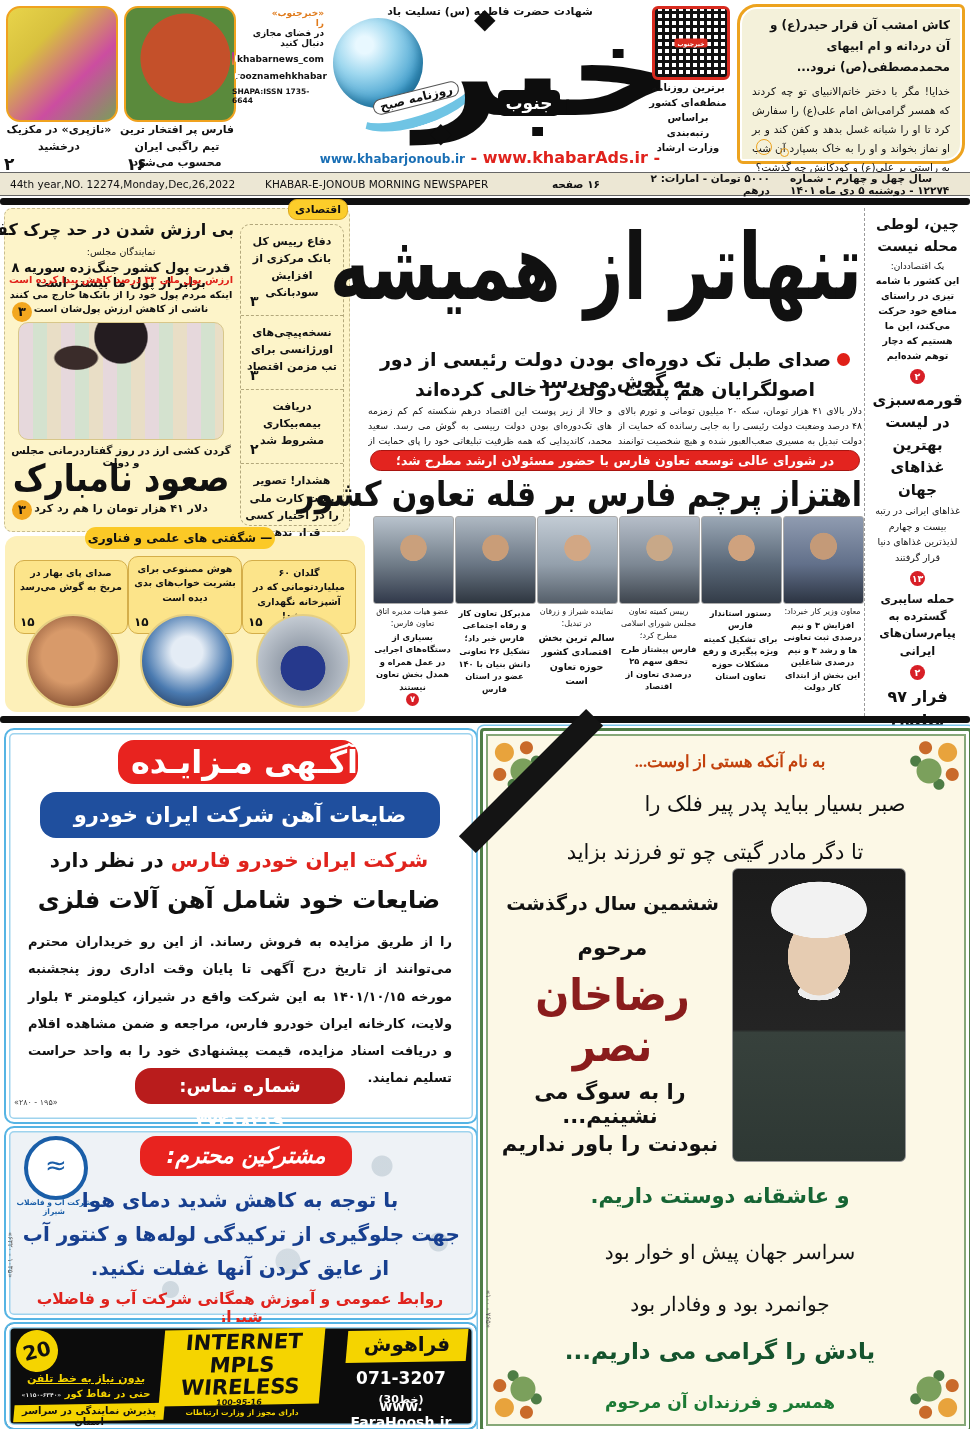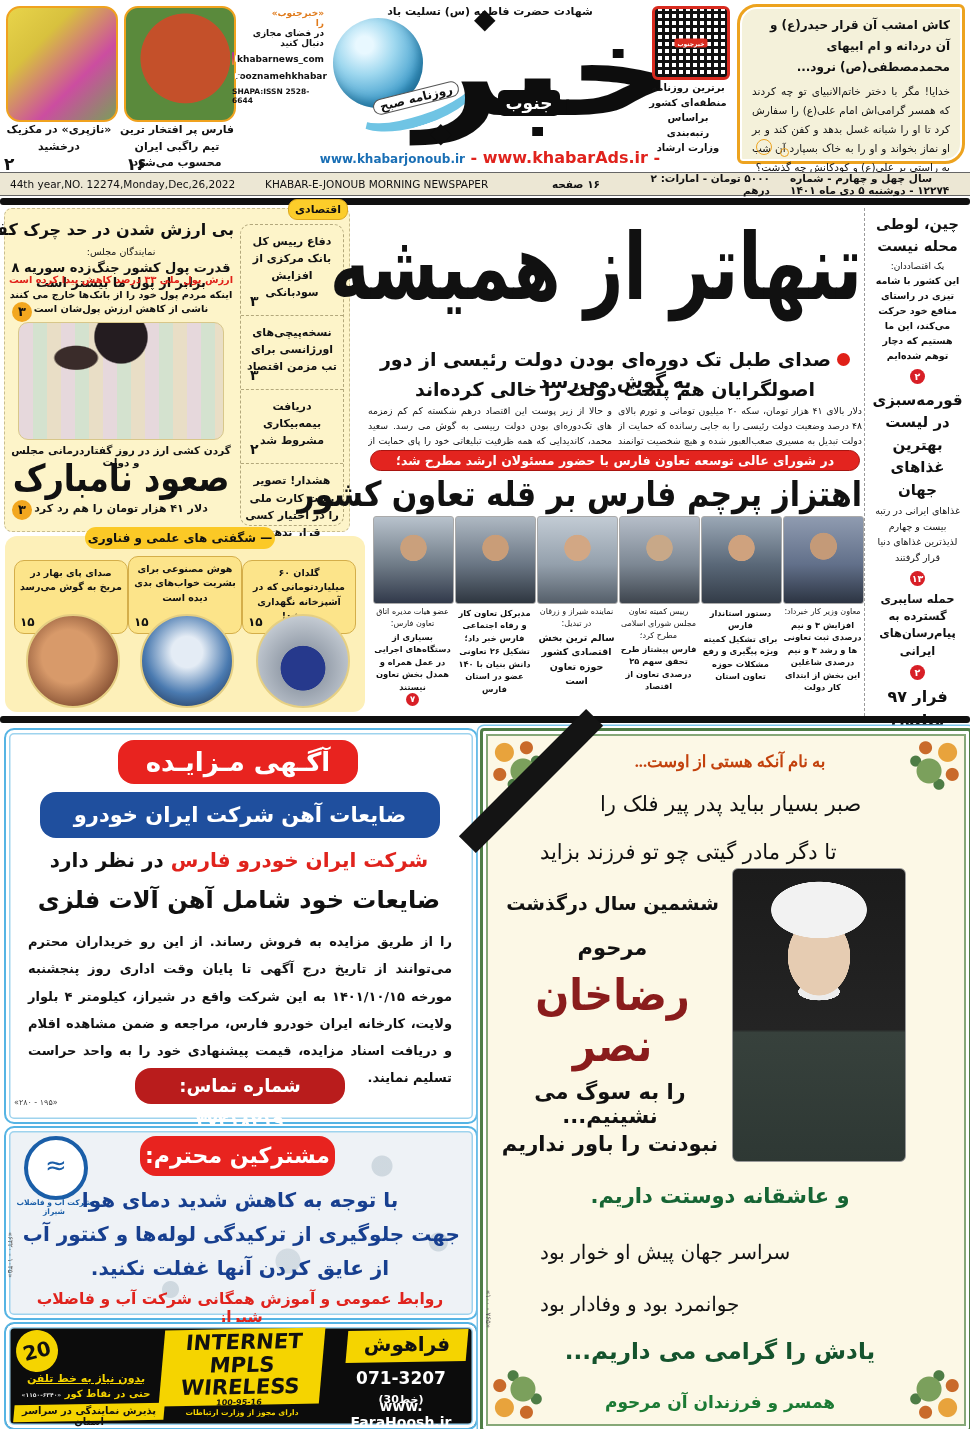--- a/index.html
+++ b/index.html
@@ -113,21 +113,21 @@
   .obit{background:#fcf8e6;border:3px solid #4e7d46;border-radius:4px;
         box-shadow:0 0 0 2px #fff,0 0 0 3.5px #7ac4ea,inset 0 0 0 3px #fff,inset 0 0 0 5px #86a878;}
   .obit-corner{position:absolute;width:58px;height:58px;background:
      radial-gradient(circle at 30% 30%,#e8a33c 0 9px,transparent 10px),
      radial-gradient(circle at 68% 22%,#c96a2a 0 6px,transparent 7px),
      radial-gradient(circle at 22% 68%,#c96a2a 0 6px,transparent 7px),
      radial-gradient(circle at 62% 62%,#7ba05c 0 12px,transparent 13px),
      radial-gradient(circle at 85% 45%,#4e7d46 0 5px,transparent 6px),
      radial-gradient(circle at 45% 85%,#4e7d46 0 5px,transparent 6px);}
   .ribbon{position:absolute;background:#141414;transform:rotate(-45deg);}
-  .serifline{font-family:"DejaVu Serif",serif;font-size:20px;text-align:left;}
+  .serifline{font-family:"DejaVu Serif",serif;font-size:20px;text-align:center;}
   .obit-b{font-weight:bold;text-align:center;}
   .oname{color:#8a1c1c;font-weight:bold;text-align:center;transform:scaleY(1.1);}
   .ophoto{border-radius:6px;border:1px solid #999;background:
      radial-gradient(ellipse 46% 16% at 50% 14%,#f2f2f2 60%,transparent 61%),
      radial-gradient(ellipse 30% 22% at 50% 30%,#e6ccb2 60%,transparent 61%),
      radial-gradient(ellipse 20% 5% at 50% 42%,#ececec 60%,transparent 61%),
      linear-gradient(180deg,#1b1b1b 0%,#242424 55%,#37413c 56%,#2e3834 100%);}
   .vtext{font-size:7px;color:#555;transform:rotate(90deg);transform-origin:left top;white-space:nowrap;}
 </style>
 </head>
@@ -149,21 +149,21 @@
     <div class="soc" style="color:#e07b1c;padding-left:46px;">«خبرجنوب» را</div>
     <div class="soc">در فضای مجازی دنبال کنید</div>
     <div class="soc-row">
         <span class="ig"></span>
         <span class="soc ltr">khabarnews_com</span>
       </div>
     <div class="soc-row">
         <span class="tg"></span>
         <span class="soc ltr">rooznamehkhabar</span>
       </div>
-    <div class="soc ltr" style="margin-top:5px;font-size:7.5px;">SHAPA:ISSN 2528-6644</div>
+    <div class="soc ltr" style="margin-top:5px;font-size:7.5px;">SHAPA:ISSN 1735-6644</div>
   </div>
 
   <div class="abs globe" style="left:333px;top:18px;width:90px;height:90px;"></div>
   <div class="abs swoosh" style="left:350px;top:70px;width:120px;height:40px;"></div>
   <div class="abs morning" style="left:372px;top:90px;font-size:12px;">روزنامه صبح</div>
   <div class="abs kh" style="left:430px;top:-8px;width:230px;font-size:118px;line-height:160px;text-align:center;">خبر</div>
   <div class="abs diamond" style="left:474px;top:2px;font-size:28px;">◆</div>
   <div class="abs diamond" style="left:430px;top:116px;font-size:28px;">◆</div>
   <div class="abs jonoub" style="left:498px;top:90px;width:62px;height:26px;line-height:26px;font-size:17px;">جنوب</div>
   <div class="abs urlbar" style="left:238px;top:148px;width:504px;">
@@ -287,34 +287,34 @@
     <div class="sb-t1" style="font-size:11.5px;">حمله سایبری گسترده به پیام‌رسان‌های ایرانی</div>
     <span class="sb-badge">۲</span>
     <div class="sb-t1" style="font-size:16px;">فرار ۹۷ میلیون دلاری</div>
     <div class="sb-plain">طی دهه‌های ۷۰ و ۸۰ بیشتر سرمایه‌گذاری ایرانیان در خارج، در کشورهای خلیج فارس از جمله امارات بود ولی گزارش‌ها نشان می‌دهد مقصد سرمایه‌های مهاجر ایرانی در حال حاضر عمدتا کشور ترکیه است</div>
     <span class="sb-badge">۱۳</span>
   </div>
 
   <div class="abs rule" style="left:0;top:716px;width:970px;height:7px;"></div>
 
   <div class="abs adframe" style="left:4px;top:728px;width:470px;height:392px;"></div>
-  <div class="abs pill red" style="left:118px;top:740px;width:240px;height:44px;font-size:26px;line-height:44px;">آگـهی مـزایـده</div>
+  <div class="abs pill red" style="left:118px;top:740px;width:240px;height:44px;font-size:32px;line-height:44px;text-align:right;">آگـهی مـزایـده</div>
   <div class="abs pill blue" style="left:40px;top:792px;width:400px;height:46px;font-size:21px;line-height:46px;">ضایعات آهن شرکت ایران خودرو فارس</div>
   <div class="abs c b" style="left:4px;top:848px;width:470px;font-size:20px;">
     <span style="color:#e0231d;">شرکت ایران خودرو فارس</span><span> در نظر دارد</span>
   </div>
   <div class="abs c b" style="left:4px;top:886px;width:470px;font-size:24px;">ضایعات خود شامل آهن آلات فلزی</div>
   <div class="abs aucbody" style="left:28px;top:928px;width:424px;">را از طریق مزایده به فروش رساند. از این رو خریداران محترم می‌توانند از تاریخ درج آگهی تا پایان وقت اداری روز پنجشنبه مورخه ۱۴۰۱/۱۰/۱۵ به این شرکت واقع در شیراز، کیلومتر ۴ بلوار ولایت، کارخانه ایران خودرو فارس، مراجعه و ضمن مشاهده اقلام و دریافت اسناد مزایده، قیمت پیشنهادی خود را به واحد حراست تسلیم نمایند.</div>
   <div class="abs pill orange" style="left:135px;top:1068px;width:210px;height:36px;font-size:18px;line-height:36px;">شماره تماس: ۳۷۴۱۸۲۱۹</div>
   <div class="abs tiny" style="left:14px;top:1098px;">«۱۹۵ - ۲۸۰»</div>
 
   <div class="abs adframe water" style="left:4px;top:1126px;width:470px;height:190px;"></div>
   <div class="abs wlogo" style="left:24px;top:1136px;width:56px;height:56px;font-size:26px;line-height:50px;">≈</div>
   <div class="abs c b" style="left:6px;top:1198px;width:96px;font-size:7.5px;color:#1a5ea8;">شرکت آب و فاضلاب شیراز</div>
-  <div class="abs pill red" style="left:140px;top:1136px;width:195px;height:40px;font-size:22px;line-height:40px;">مشترکین محترم:</div>
+  <div class="abs pill red" style="left:140px;top:1136px;width:212px;height:40px;font-size:22px;line-height:40px;font-style:italic;">مشترکین محترم:</div>
   <div class="abs wline" style="left:40px;top:1188px;width:400px;">با توجه به کاهش شدید دمای هوا</div>
   <div class="abs wline" style="left:20px;top:1222px;width:440px;text-align:right;">جهت جلوگیری از ترکیدگی لوله‌ها و کنتور آب</div>
   <div class="abs wline" style="left:40px;top:1256px;width:400px;">از عایق کردن آنها غفلت نکنید.</div>
   <div class="abs wfoot" style="left:20px;top:1290px;width:440px;">روابط عمومی و آموزش همگانی شرکت آب و فاضلاب شیراز</div>
   <div class="abs vtext" style="left:14px;top:1232px;">«۱۰۳۵ - ۶۳۲۰»</div>
 
   <div class="abs adframe fara" style="left:4px;top:1322px;width:470px;height:104px;">
     <div class="ysplash abs" style="left:341px;top:6px;width:120px;height:32px;"></div>
     <div class="abs b c" style="left:341px;top:8px;width:120px;font-size:20px;color:#111;">فراهوش</div>
     <div class="ysplash abs" style="left:156px;top:5px;width:160px;height:76px;">

